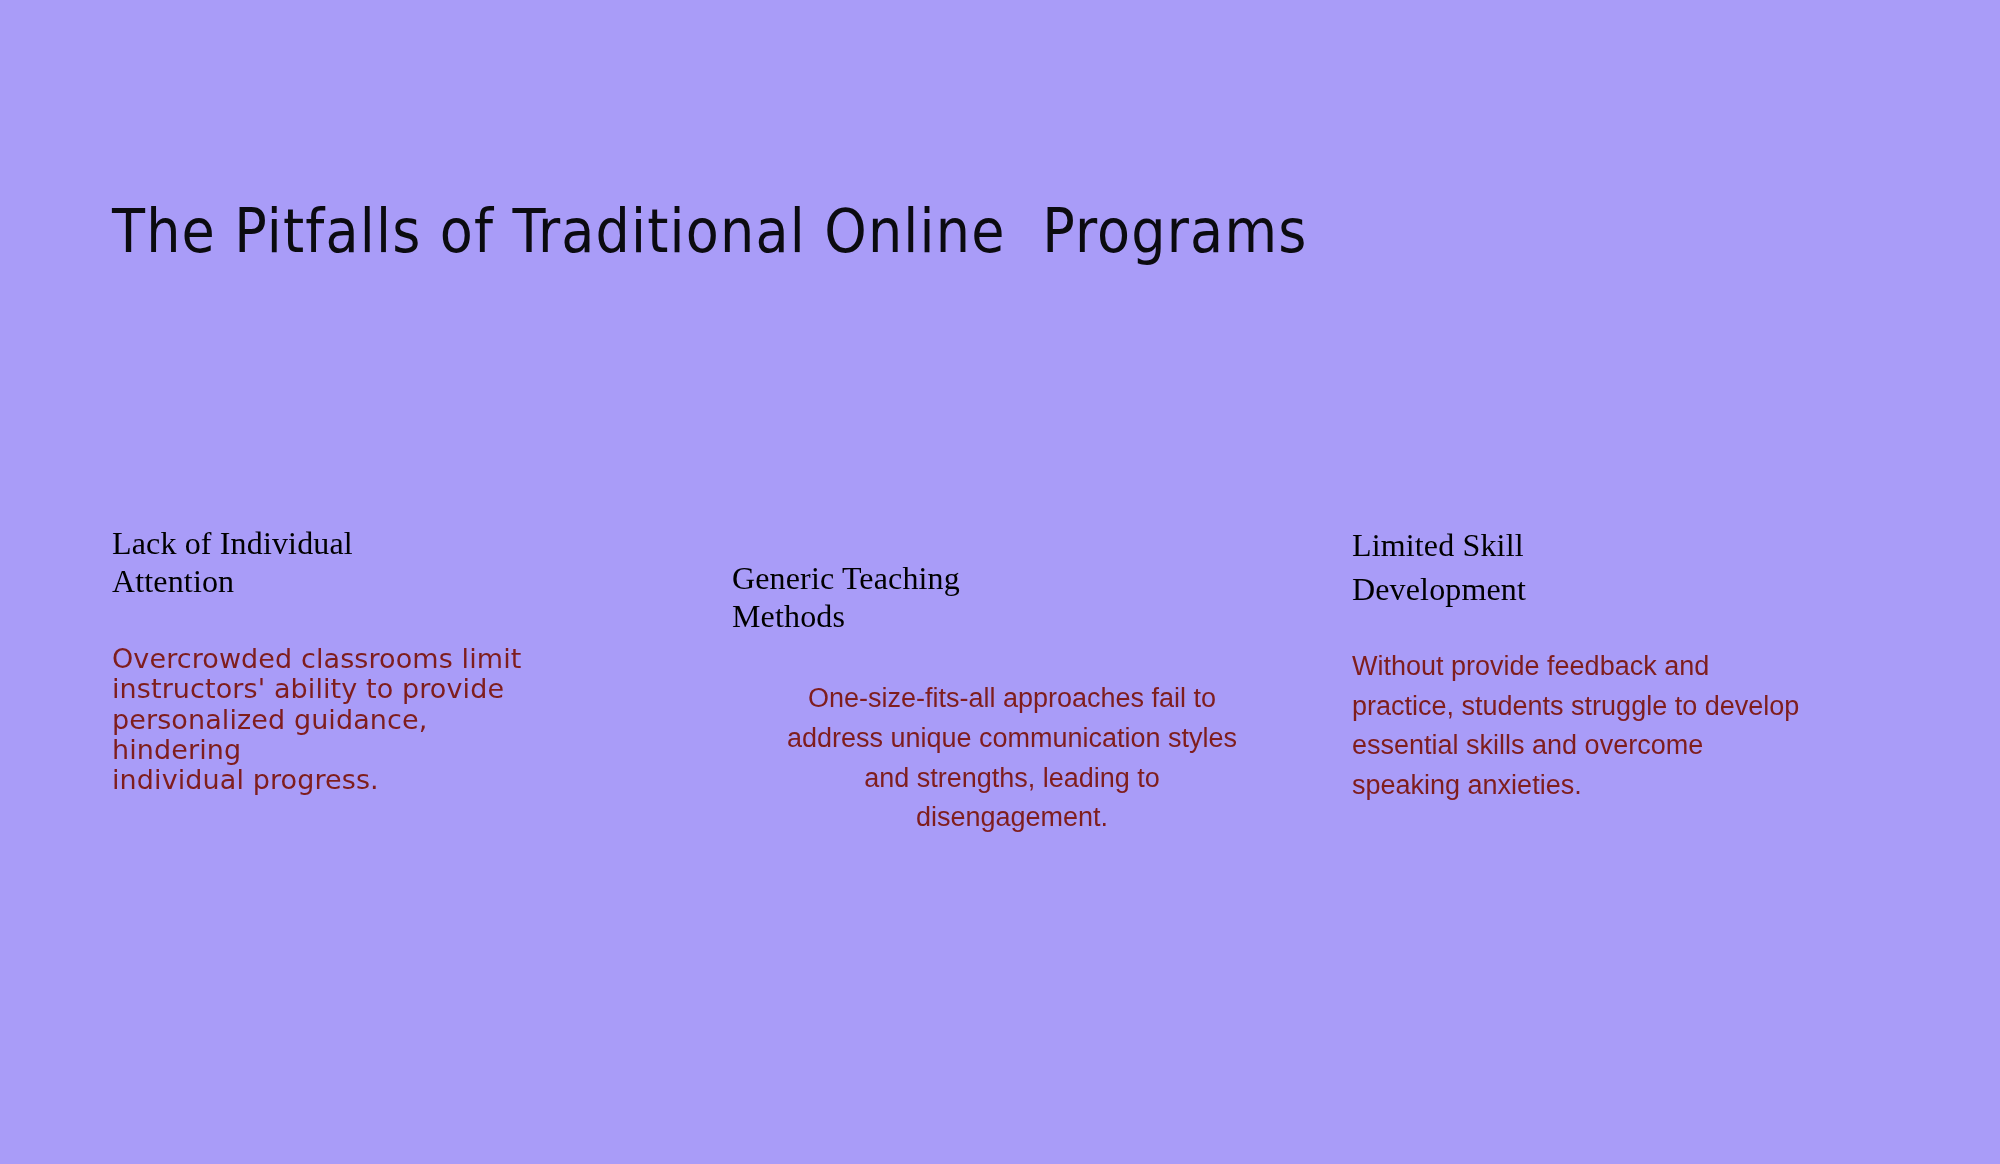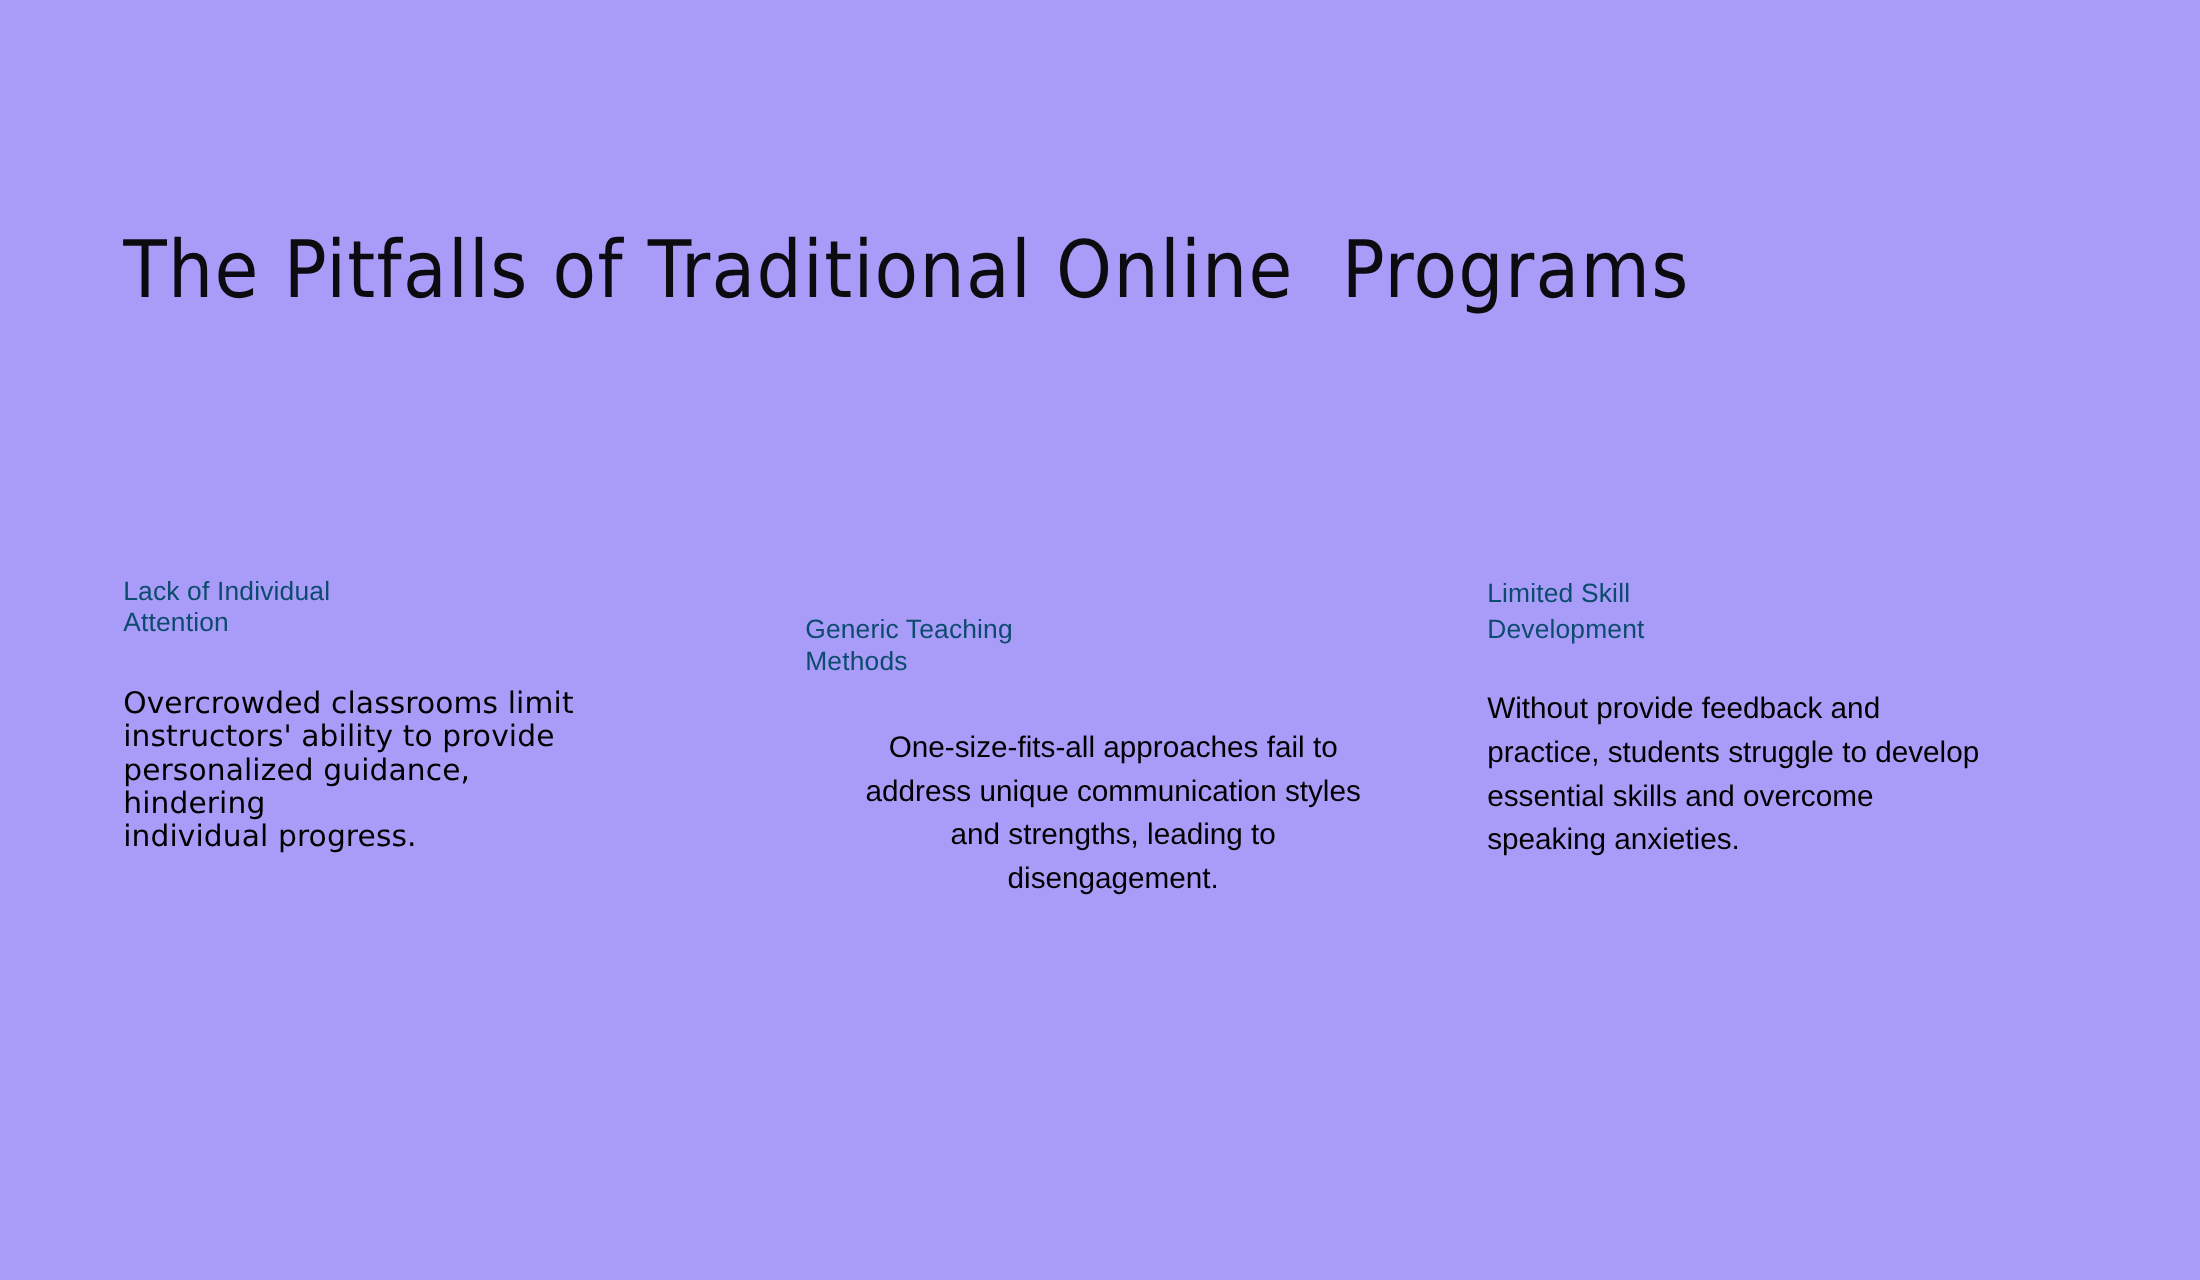--- a/index.html
+++ b/index.html
@@ -24,21 +24,21 @@
   }
 
   
   .slide-title {
     position: absolute;
     left: 112px;
     top: 160px;
     width: 1820px;
     font-family: "DejaVu Sans Condensed", "DejaVu Sans", sans-serif;
     font-stretch: condensed;
-    font-size: 72px;
+    font-size: 60px;
     font-weight: 400;
     line-height: 1.04;
     letter-spacing: 1.2px;
     color: #0b0b10;
     white-space: pre;
   }
 
   
   .columns {
     position: absolute;
@@ -50,42 +50,42 @@
 
   .col {
     position: absolute;
     top: 0;
   }
   .col-0 { left: 112px;  width: 560px; }
   .col-1 { left: 732px;  width: 560px; margin-top: 35px; }
   .col-2 { left: 1352px; width: 580px; }
 
   .col-heading {
-    font-family: Liberation Sans, sans-serif;
-    font-size: 24px;
+    font-family: Liberation Serif, serif;
+    font-size: 32px;
     font-weight: 400;
-    color: #0c4a6e;
+    color: #000000;
     margin: 0;
     white-space: pre-line;
   }
   .col-0 .col-heading,
   .col-1 .col-heading {
     line-height: 1.19;
     letter-spacing: 0.15px;
   }
   .col-2 .col-heading {
     line-height: 1.36;
     letter-spacing: 0.15px;
   }
 
   .col-body {
     font-family: "DejaVu Sans", sans-serif;
     font-size: 27px;
     font-weight: 400;
-    color: #000000;
+    color: #7f1d1d;
     margin: 0;
     white-space: pre-line;
   }
 
   
   .col-0 .col-body {
     margin-top: 44px;
     line-height: 1.12;
     letter-spacing: 0.1px;
   }

